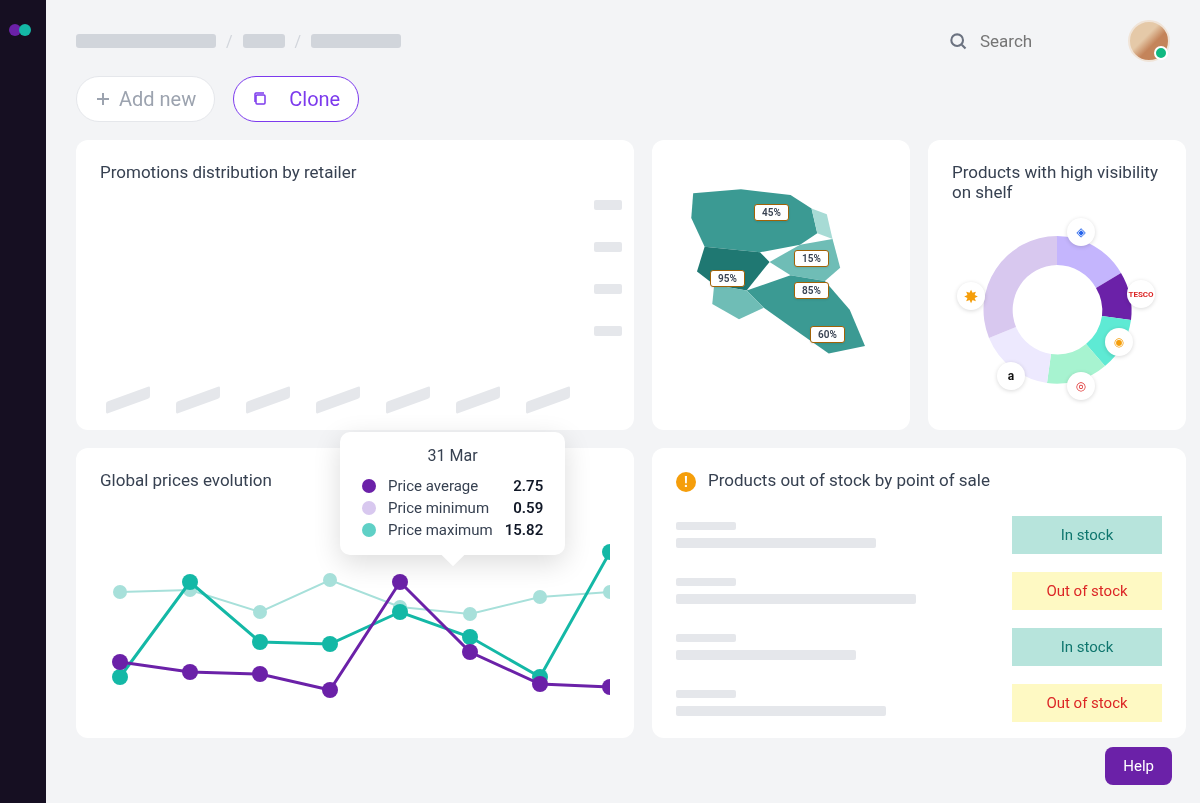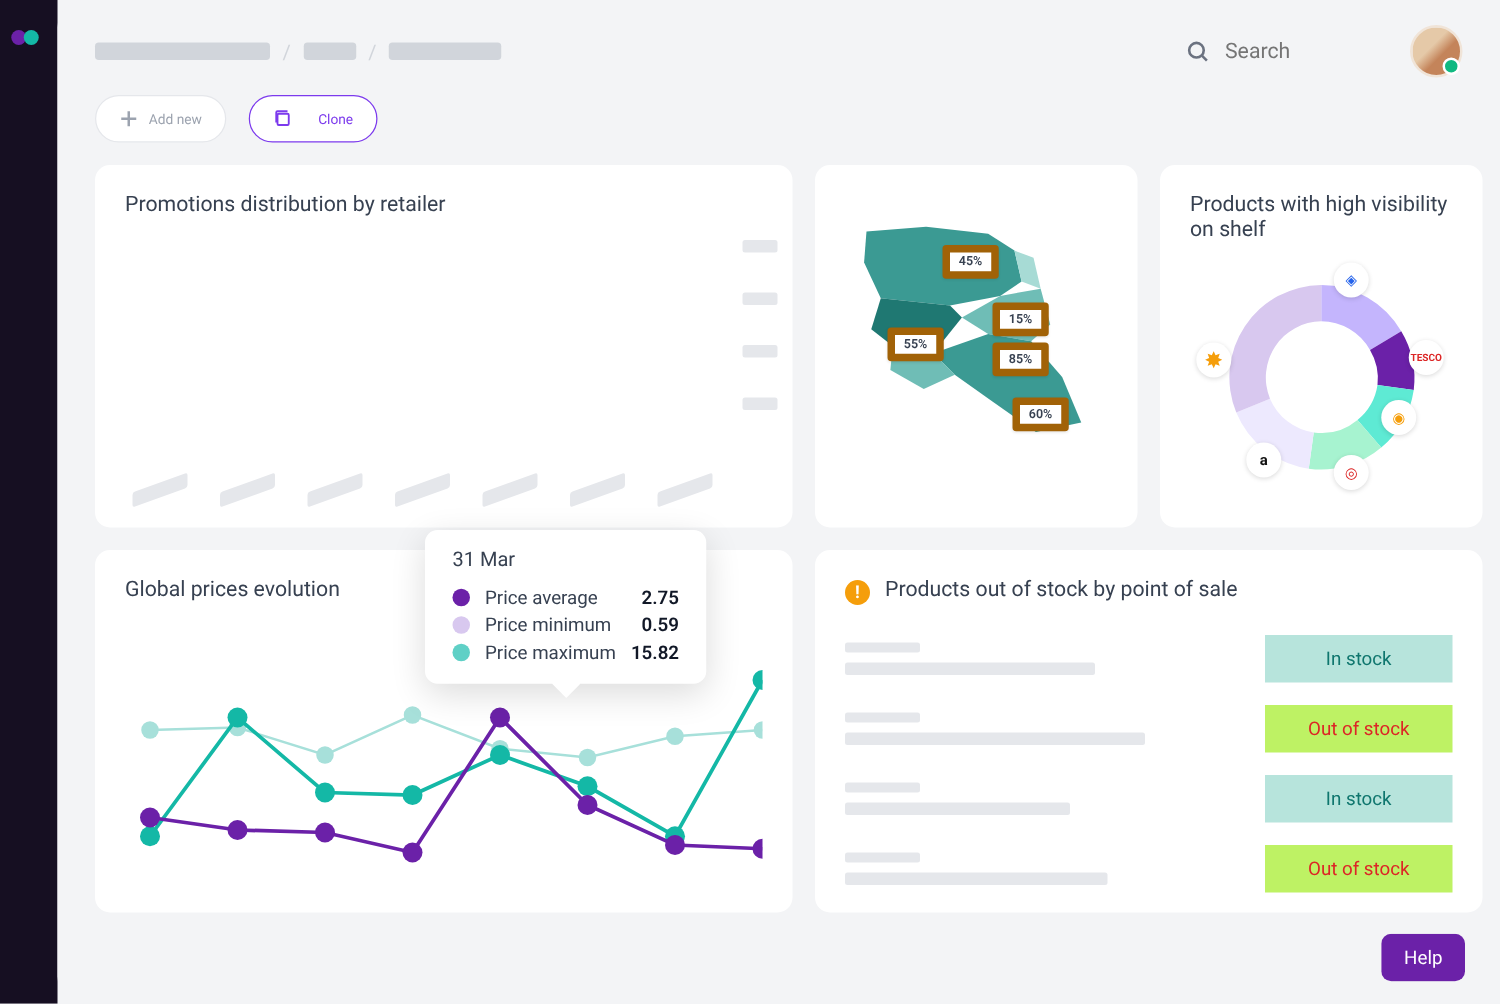--- a/index.html
+++ b/index.html
@@ -18,65 +18,65 @@
     .crumb-sep { color: #d1d5db; font-size: 16px; }
     .search-area { margin-left: auto; display: flex; align-items: center; gap: 12px; padding: 8px 14px; border-radius: 22px; }
     .search-area input { border: none; background: transparent; font-size: 17px; color: #6b7280; outline: none; width: 120px; }
     .search-icon { width: 20px; height: 20px; stroke: #6b7280; }
     .avatar { width: 42px; height: 42px; border-radius: 50%; background: linear-gradient(135deg,#e5c9a8 40%,#c4845a 60%); position: relative; margin-left: 14px; border: 2px solid #f0e4d8; }
     .avatar-online { position: absolute; bottom: 0; right: 0; width: 14px; height: 14px; background: #10b981; border: 2px solid #fff; border-radius: 50%; }
     .toolbar { display: flex; align-items: center; gap: 18px; margin-bottom: 18px; }
     .filter-bar { flex: 1; display: flex; align-items: center; gap: 14px; background: #fff; padding: 12px 20px; border-radius: 28px; }
     .filter-icon { width: 14px; height: 14px; }
     .filter-pill { background: #b7e4dc; border: 1.5px solid #4fa39a; border-radius: 20px; padding: 6px 18px; color: #0f766e; font-size: 17px; }
-    .add-btn, .clone-btn { background: #fff; border-radius: 26px; padding: 10px 18px; display: flex; align-items: center; gap: 8px; font-size: 11px; }
+    .add-btn, .clone-btn { background: #fff; border-radius: 26px; padding: 10px 18px; display: flex; align-items: center; gap: 8px; font-size: 20px; }
     .add-btn { border: 1px solid #e5e7eb; color: #9ca3af; }
     .clone-btn { border: 1.5px solid #7c3aed; color: #7c3aed; gap: 21px; }
     .icon16 { width: 16px; height: 16px; }
     .grid { display: grid; grid-template-columns: 558px 258px 258px; grid-template-rows: 290px 290px; gap: 18px; }
     .card { background: #fff; border-radius: 12px; padding: 22px 24px; }
     .card-title { color: #374151; font-size: 17px; font-weight: 400; }
     
     .bar-chart { display: flex; align-items: flex-end; gap: 26px; height: 180px; margin-top: 18px; padding-left: 6px; position: relative; }
     .bar-col { width: 44px; display: flex; flex-direction: column; justify-content: flex-end; }
     .bar-seg { width: 100%; }
     .legend-gray { position: absolute; right: -12px; top: 0; display: flex; flex-direction: column; gap: 32px; }
     .legend-gray div { width: 28px; height: 10px; background: #e5e7eb; border-radius: 2px; }
     .bar-labels { display: flex; gap: 26px; margin-top: 14px; padding-left: 6px; }
     .bar-labels div { width: 44px; height: 12px; background: #e5e7eb; border-radius: 2px; transform: skewY(-20deg); }
     
     .map-card { grid-column: 2; }
     .map-wrap { position: relative; margin-top: 14px; height: 210px; }
     .map-svg { width: 100%; height: 100%; }
-    .map-badge { position: absolute; background: #fff; border: 6px solid #a16207; border-radius: 3px; padding: 2px 7px; font-size: 10px; font-weight: 600; color: #374151; box-shadow: 0 1px 2px rgba(0,0,0,0.08); }
+    .map-badge { position: absolute; background: #fff; border: 1px solid #a16207; border-radius: 3px; padding: 2px 7px; font-size: 10px; font-weight: 600; color: #374151; box-shadow: 0 1px 2px rgba(0,0,0,0.08); }
     
     .donut-card { grid-column: 3; }
     .donut-wrap { position: relative; width: 180px; height: 180px; margin: 18px auto 0; }
     .retailer-badge { position: absolute; width: 28px; height: 28px; background: #fff; border-radius: 50%; box-shadow: 0 1px 4px rgba(0,0,0,0.15); display: flex; align-items: center; justify-content: center; font-size: 12px; }
     
     .line-card { grid-row: 2; }
     .line-chart { position: relative; height: 200px; margin-top: 22px; }
     .tooltip { position: absolute; left: 240px; top: -80px; z-index: 10; background: #fff; border-radius: 10px; box-shadow: 0 8px 28px rgba(0,0,0,0.14); padding: 14px 22px; }
-    .tooltip-date { text-align: left; font-size: 16px; color: #374151; margin-bottom: 10px; }
+    .tooltip-date { text-align: center; font-size: 16px; color: #374151; margin-bottom: 10px; }
     .tooltip-row { display: flex; align-items: center; gap: 12px; font-size: 15px; color: #374151; padding: 2px 0; }
     .tooltip-row .dot { width: 14px; height: 14px; border-radius: 50%; }
     .tooltip-row .lbl { flex: 1; }
     .tooltip-row .val { font-weight: 600; color: #111827; }
     .tooltip-pointer { position: absolute; bottom: -8px; left: 50%; transform: translateX(-50%) rotate(45deg); width: 16px; height: 16px; background: #fff; }
     
     .stock-card { grid-column: 2 / span 2; grid-row: 2; }
     .stock-header { display: flex; align-items: flex-start; gap: 12px; }
     .alert-icon { width: 20px; height: 20px; background: #f59e0b; border-radius: 50%; display: flex; align-items: center; justify-content: center; color: #fff; font-weight: bold; font-size: 14px; flex-shrink: 0; margin-top: 2px; }
     .stock-table { margin-top: 24px; }
     .stock-row { display: flex; align-items: center; margin-bottom: 18px; }
     .stock-lbl-sm { height: 8px; width: 60px; background: #e5e7eb; border-radius: 2px; }
     .stock-lbl-lg { height: 10px; background: #e5e7eb; border-radius: 2px; }
     .status-pill { width: 150px; padding: 10px 0; text-align: center; font-size: 15px; margin-left: auto; }
     .in-stock { background: #b7e4dc; color: #0f766e; }
-    .out-stock { background: #bef264; color: #dc2626; text-align: center; }
+    .out-stock { background: #fef9c3; color: #dc2626; text-align: center; }
     .help-btn { position: fixed; bottom: 18px; right: 28px; background: #6b21a8; color: #fff; border-radius: 8px; padding: 10px 18px; font-size: 15px; }
   </style>
 </head>
 <body>
 
 <div class="sidenav">
   <div class="logo">
     <div class="dot1"></div>
       <div class="dot2"></div>
   </div>
@@ -184,21 +184,21 @@
         <svg class="map-svg" viewBox="0 0 220 200">
           <path d="M18 8 L68 4 L120 10 L142 24 L148 50 L130 62 L88 70 L30 64 L16 34 Z" fill="#3b9a93"></path>
           <path d="M142 24 L158 30 L164 56 L148 50 Z" fill="#a7dbd5"></path>
           <path d="M130 62 L164 56 L172 86 L156 100 L120 94 L98 80 Z" fill="#6fbdb6"></path>
           <path d="M30 64 L88 70 L98 80 L74 110 L40 104 L22 90 Z" fill="#1f7872"></path>
           <path d="M74 110 L120 94 L156 100 L182 130 L198 168 L160 176 L120 148 L92 128 Z" fill="#3b9a93"></path>
           <path d="M40 104 L74 110 L92 128 L66 140 L38 124 Z" fill="#6fbdb6"></path>
         </svg>
         <div class="map-badge" style="top:28px;left:78px">45%</div>
         <div class="map-badge" style="top:74px;left:118px">15%</div>
-        <div class="map-badge" style="top:94px;left:34px">55%</div>
+        <div class="map-badge" style="top:94px;left:34px">95%</div>
         <div class="map-badge" style="top:106px;left:118px">85%</div>
         <div class="map-badge" style="top:150px;left:134px">60%</div>
       </div>
     </div>
 
     <div class="card donut-card">
       <div class="card-title">Products with high visibility on shelf</div>
       <div class="donut-wrap">
         <svg width="180" height="180" viewBox="0 0 180 180">
           <g transform="translate(90,90)">

